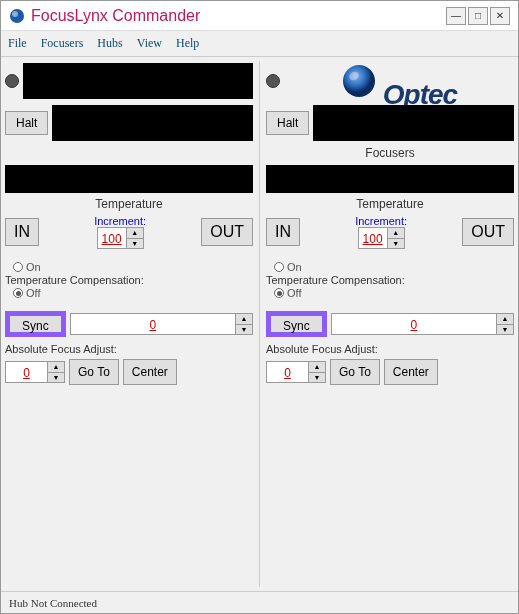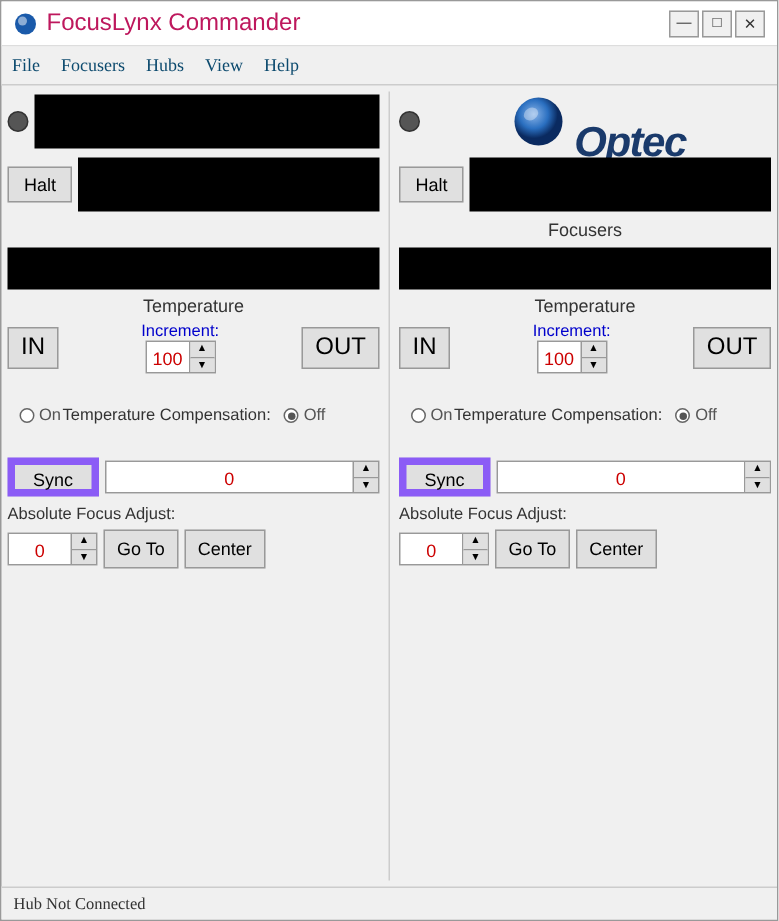--- a/index.html
+++ b/index.html
@@ -179,20 +179,21 @@
       height: 22px;
       background: white;
     }
     .spinbox-val {
       flex: 1;
       text-align: center;
       color: #cc0000;
       font-size: 12px;
       line-height: 22px;
       padding: 0 4px;
+      text-decoration: underline;
     }
     .spinbox-btns {
       display: flex;
       flex-direction: column;
       border-left: 1px solid #999;
     }
     .spinbox-btn {
       width: 16px;
       flex: 1;
       background: #e0e0e0;
@@ -201,24 +202,23 @@
       cursor: pointer;
       font-size: 7px;
       display: flex;
       align-items: center;
       justify-content: center;
       line-height: 1;
     }
     .spinbox-btn:last-child { border-bottom: none; }
     .temp-comp-row {
       display: flex;
-      flex-direction: row;
+      flex-direction: column;
       gap: 1px;
-      margin: 18px 0;
-      align-items: flex-end;
+      margin: 8px 0;
     }
     .temp-comp-label {
       font-size: 11px;
       color: #333;
     }
     .radio-row {
       display: flex;
       align-items: center;
       gap: 3px;
       padding-left: 8px;

